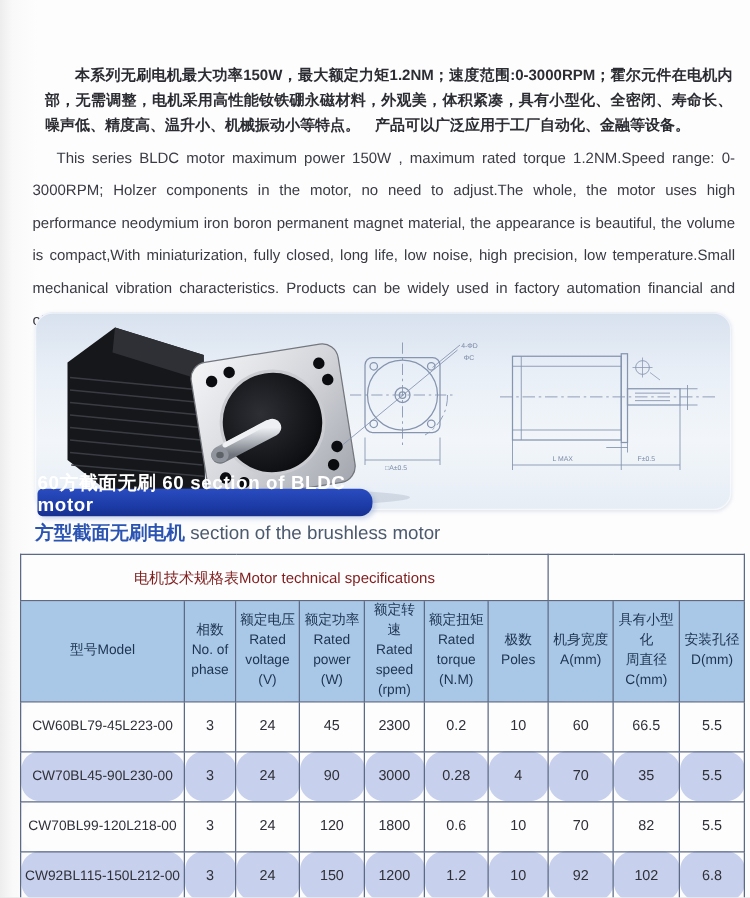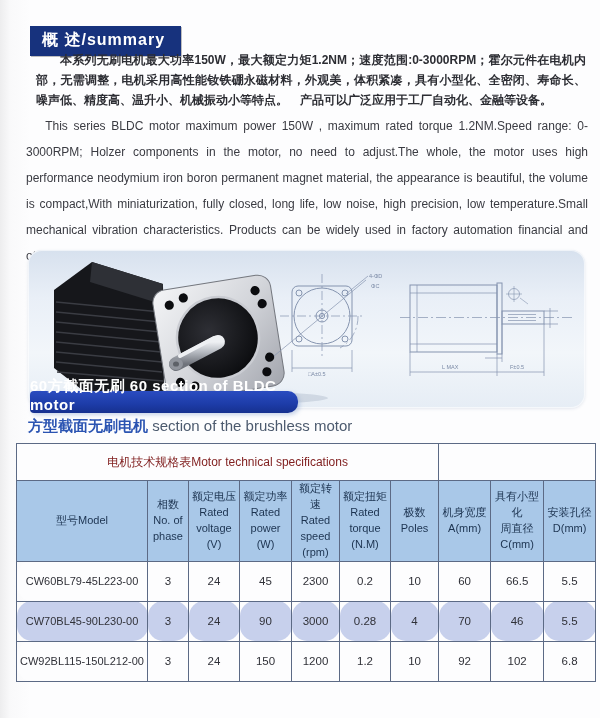--- a/index.html
+++ b/index.html
@@ -67,23 +67,20 @@
   tbody tr:nth-child(even) td{background:var(--c-stripe-row-bg,#c7d0ec);}
   tbody td.model{font-size:11px;}
   
   .dim-text{font-family:"Liberation Sans",sans-serif;fill:#7b8aa6;}
 </style>
 </head>
 <body>
 
 <div class="page">
 
-  <div class="summary-badge">
-    <span>概 述/summary</span>
-  </div>
 
   <p class="cn-para">本系列无刷电机最大功率150W，最大额定力矩1.2NM；速度范围:0-3000RPM；霍尔元件在电机内部，无需调整，电机采用高性能钕铁硼永磁材料，外观美，体积紧凑，具有小型化、全密闭、寿命长、噪声低、精度高、温升小、机械振动小等特点。　产品可以广泛应用于工厂自动化、金融等设备。</p>
   <p class="en-para">This series BLDC motor maximum power 150W , maximum rated torque 1.2NM.Speed range: 0-3000RPM; Holzer components in the motor, no need to adjust.The whole, the motor uses high performance neodymium iron boron permanent magnet material, the appearance is beautiful, the volume is compact,With miniaturization, fully closed, long life, low noise, high precision, low temperature.Small mechanical vibration characteristics. Products can be widely used in factory automation financial and other equipment.</p>
 
   <div class="panel">
     <svg width="557" height="158" viewBox="0 0 557 158">
       <defs>
         <linearGradient id="flange" x1="0" y1="0" x2="1" y2="1">
           <stop offset="0" stop-color="#f4f5f7"></stop>
             <stop offset=".5" stop-color="#d4d6db"></stop>
@@ -283,21 +280,33 @@
         </tr>
         <tr>
           <td class="model">CW70BL45-90L230-00</td>
           <td>3</td>
           <td>24</td>
           <td>90</td>
           <td>3000</td>
           <td>0.28</td>
           <td>4</td>
           <td>70</td>
-          <td>46</td>
+          <td>35</td>
+          <td>5.5</td>
+        </tr>
+        <tr>
+          <td class="model">CW70BL99-120L218-00</td>
+          <td>3</td>
+          <td>24</td>
+          <td>120</td>
+          <td>1800</td>
+          <td>0.6</td>
+          <td>10</td>
+          <td>70</td>
+          <td>82</td>
           <td>5.5</td>
         </tr>
         <tr>
           <td class="model">CW92BL115-150L212-00</td>
           <td>3</td>
           <td>24</td>
           <td>150</td>
           <td>1200</td>
           <td>1.2</td>
           <td>10</td>

